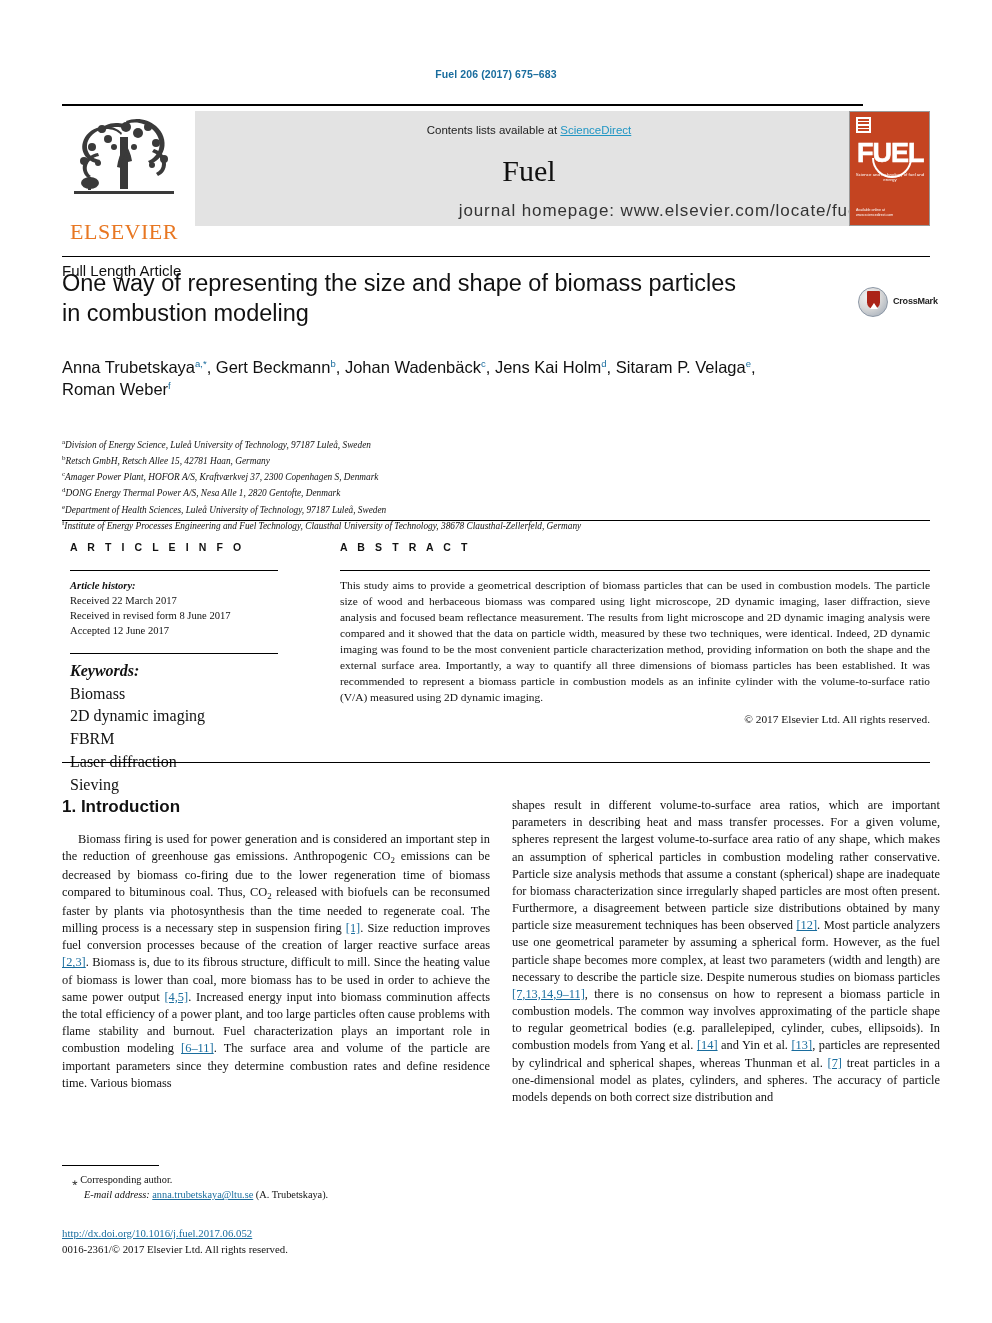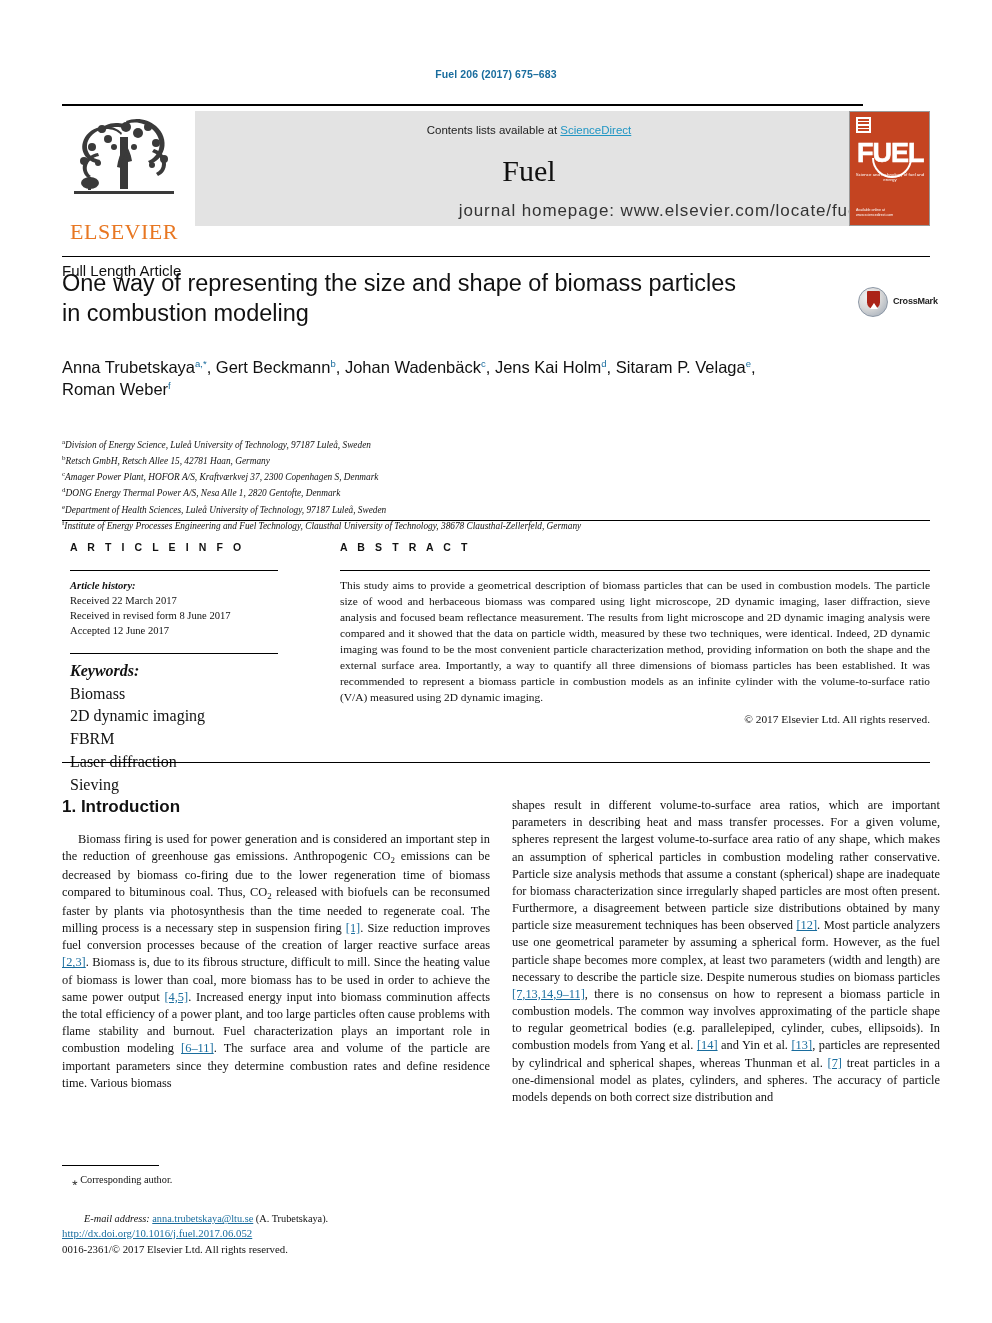--- a/index.html
+++ b/index.html
@@ -414,21 +414,21 @@
   .footnotes {
     position: absolute;
     left: 62px; top: 1172px;
     width: 428px;
     font-family: "Liberation Serif", serif;
     font-size: 10.3px;
     line-height: 1.5;
     color: #111;
   }
   .footnotes .fn-corr { padding-left: 10px; }
-  .footnotes .fn-email { padding-left: 22px; margin-top: 24px; }
+  .footnotes .fn-email { padding-left: 22px; }
   .footnotes .em-lbl { font-style: italic; }
   .link { color: #1a6d9e; }
   .doi-block {
     position: absolute;
     left: 62px; top: 1226px;
     width: 428px;
     font-family: "Liberation Serif", serif;
     font-size: 10.8px;
     line-height: 1.45;
     color: #111;

